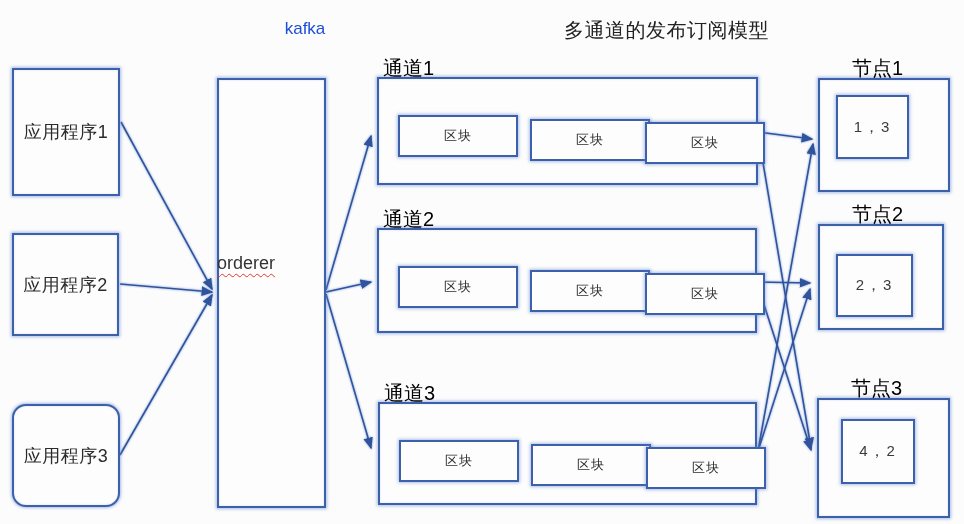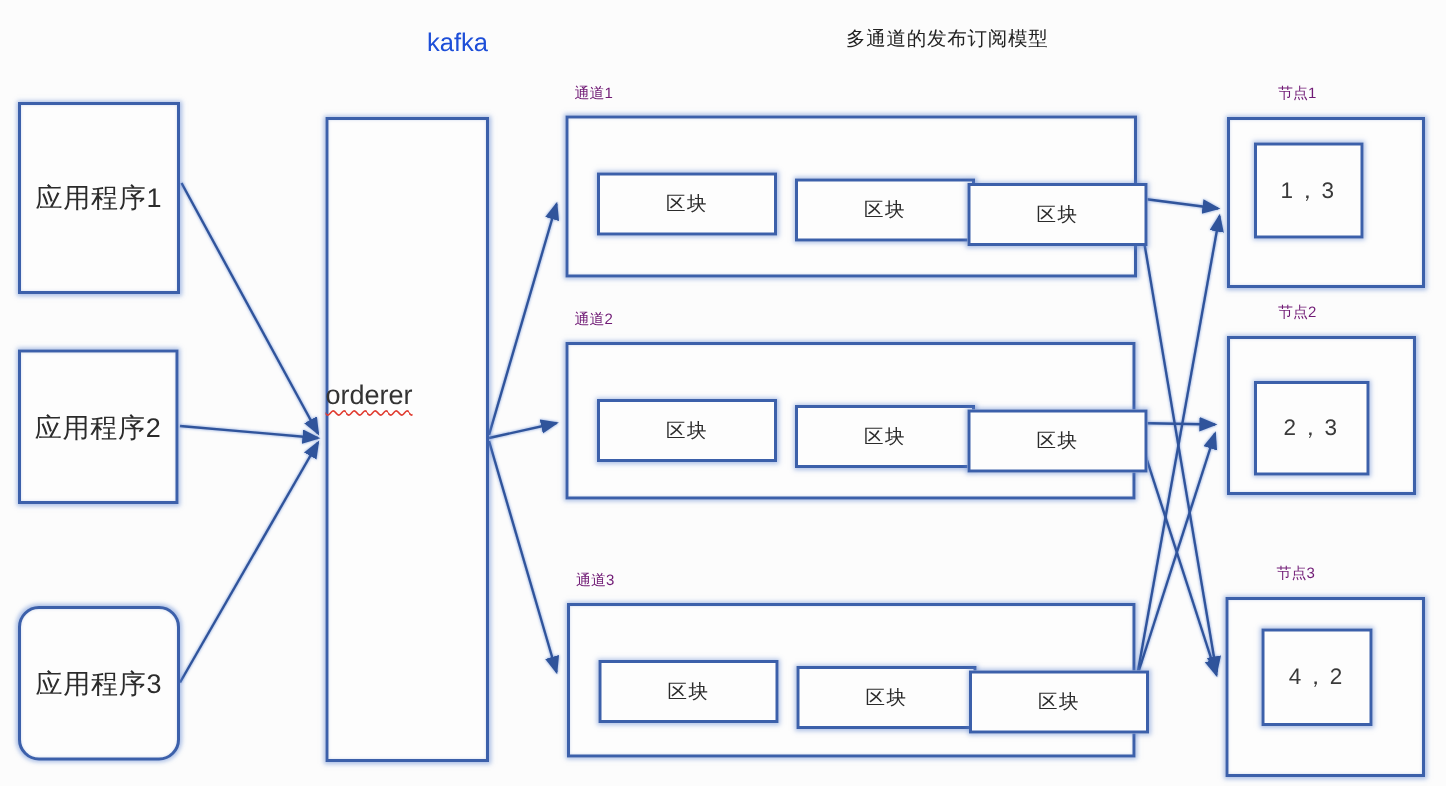--- a/index.html
+++ b/index.html
@@ -23,23 +23,23 @@
   .app{font-size:18px;letter-spacing:.5px;}
   #app1{left:12px;top:68px;width:108px;height:128px;}
   #app2{left:12px;top:233px;width:107px;height:103px;}
   #app3{left:12px;top:404px;width:108px;height:103px;border-radius:14px;}
   
   #orderer{left:217px;top:78px;width:109px;height:430px;}
   #orderer-label{left:217px;top:253px;width:109px;text-align:left;font-size:18px;color:#333;}
   .wavy{text-decoration:underline wavy #e03a2f 1px;text-underline-offset:4px;}
   
   #kafka-label{left:281px;top:19px;width:48px;text-align:center;font-size:17px;color:#1d4ed8;}
-  #diagram-title{left:564px;top:17px;font-size:13px;letter-spacing:.5px;color:#222;}
+  #diagram-title{left:564px;top:17px;font-size:20px;letter-spacing:.5px;color:#222;}
   
-  .channel-label,.node-label{position:absolute;font-size:10px;color:#701a75;white-space:nowrap;}
+  .channel-label,.node-label{position:absolute;font-size:20px;color:#000000;white-space:nowrap;}
   .channel .channel-label{top:-24px;left:4px;}
   #ch1{left:377px;top:77px;width:381px;height:108px;}
   #ch2{left:377px;top:228px;width:380px;height:105px;}
   #ch3{left:378px;top:402px;width:379px;height:103px;}
   .block{
     position:absolute;width:120px;height:42px;
     border:2px solid #3c60aa;background:#fdfdfd;box-sizing:border-box;
     box-shadow:0 0 3px 1px rgba(96,134,210,.5);
     font-size:13px;letter-spacing:1px;
   }

